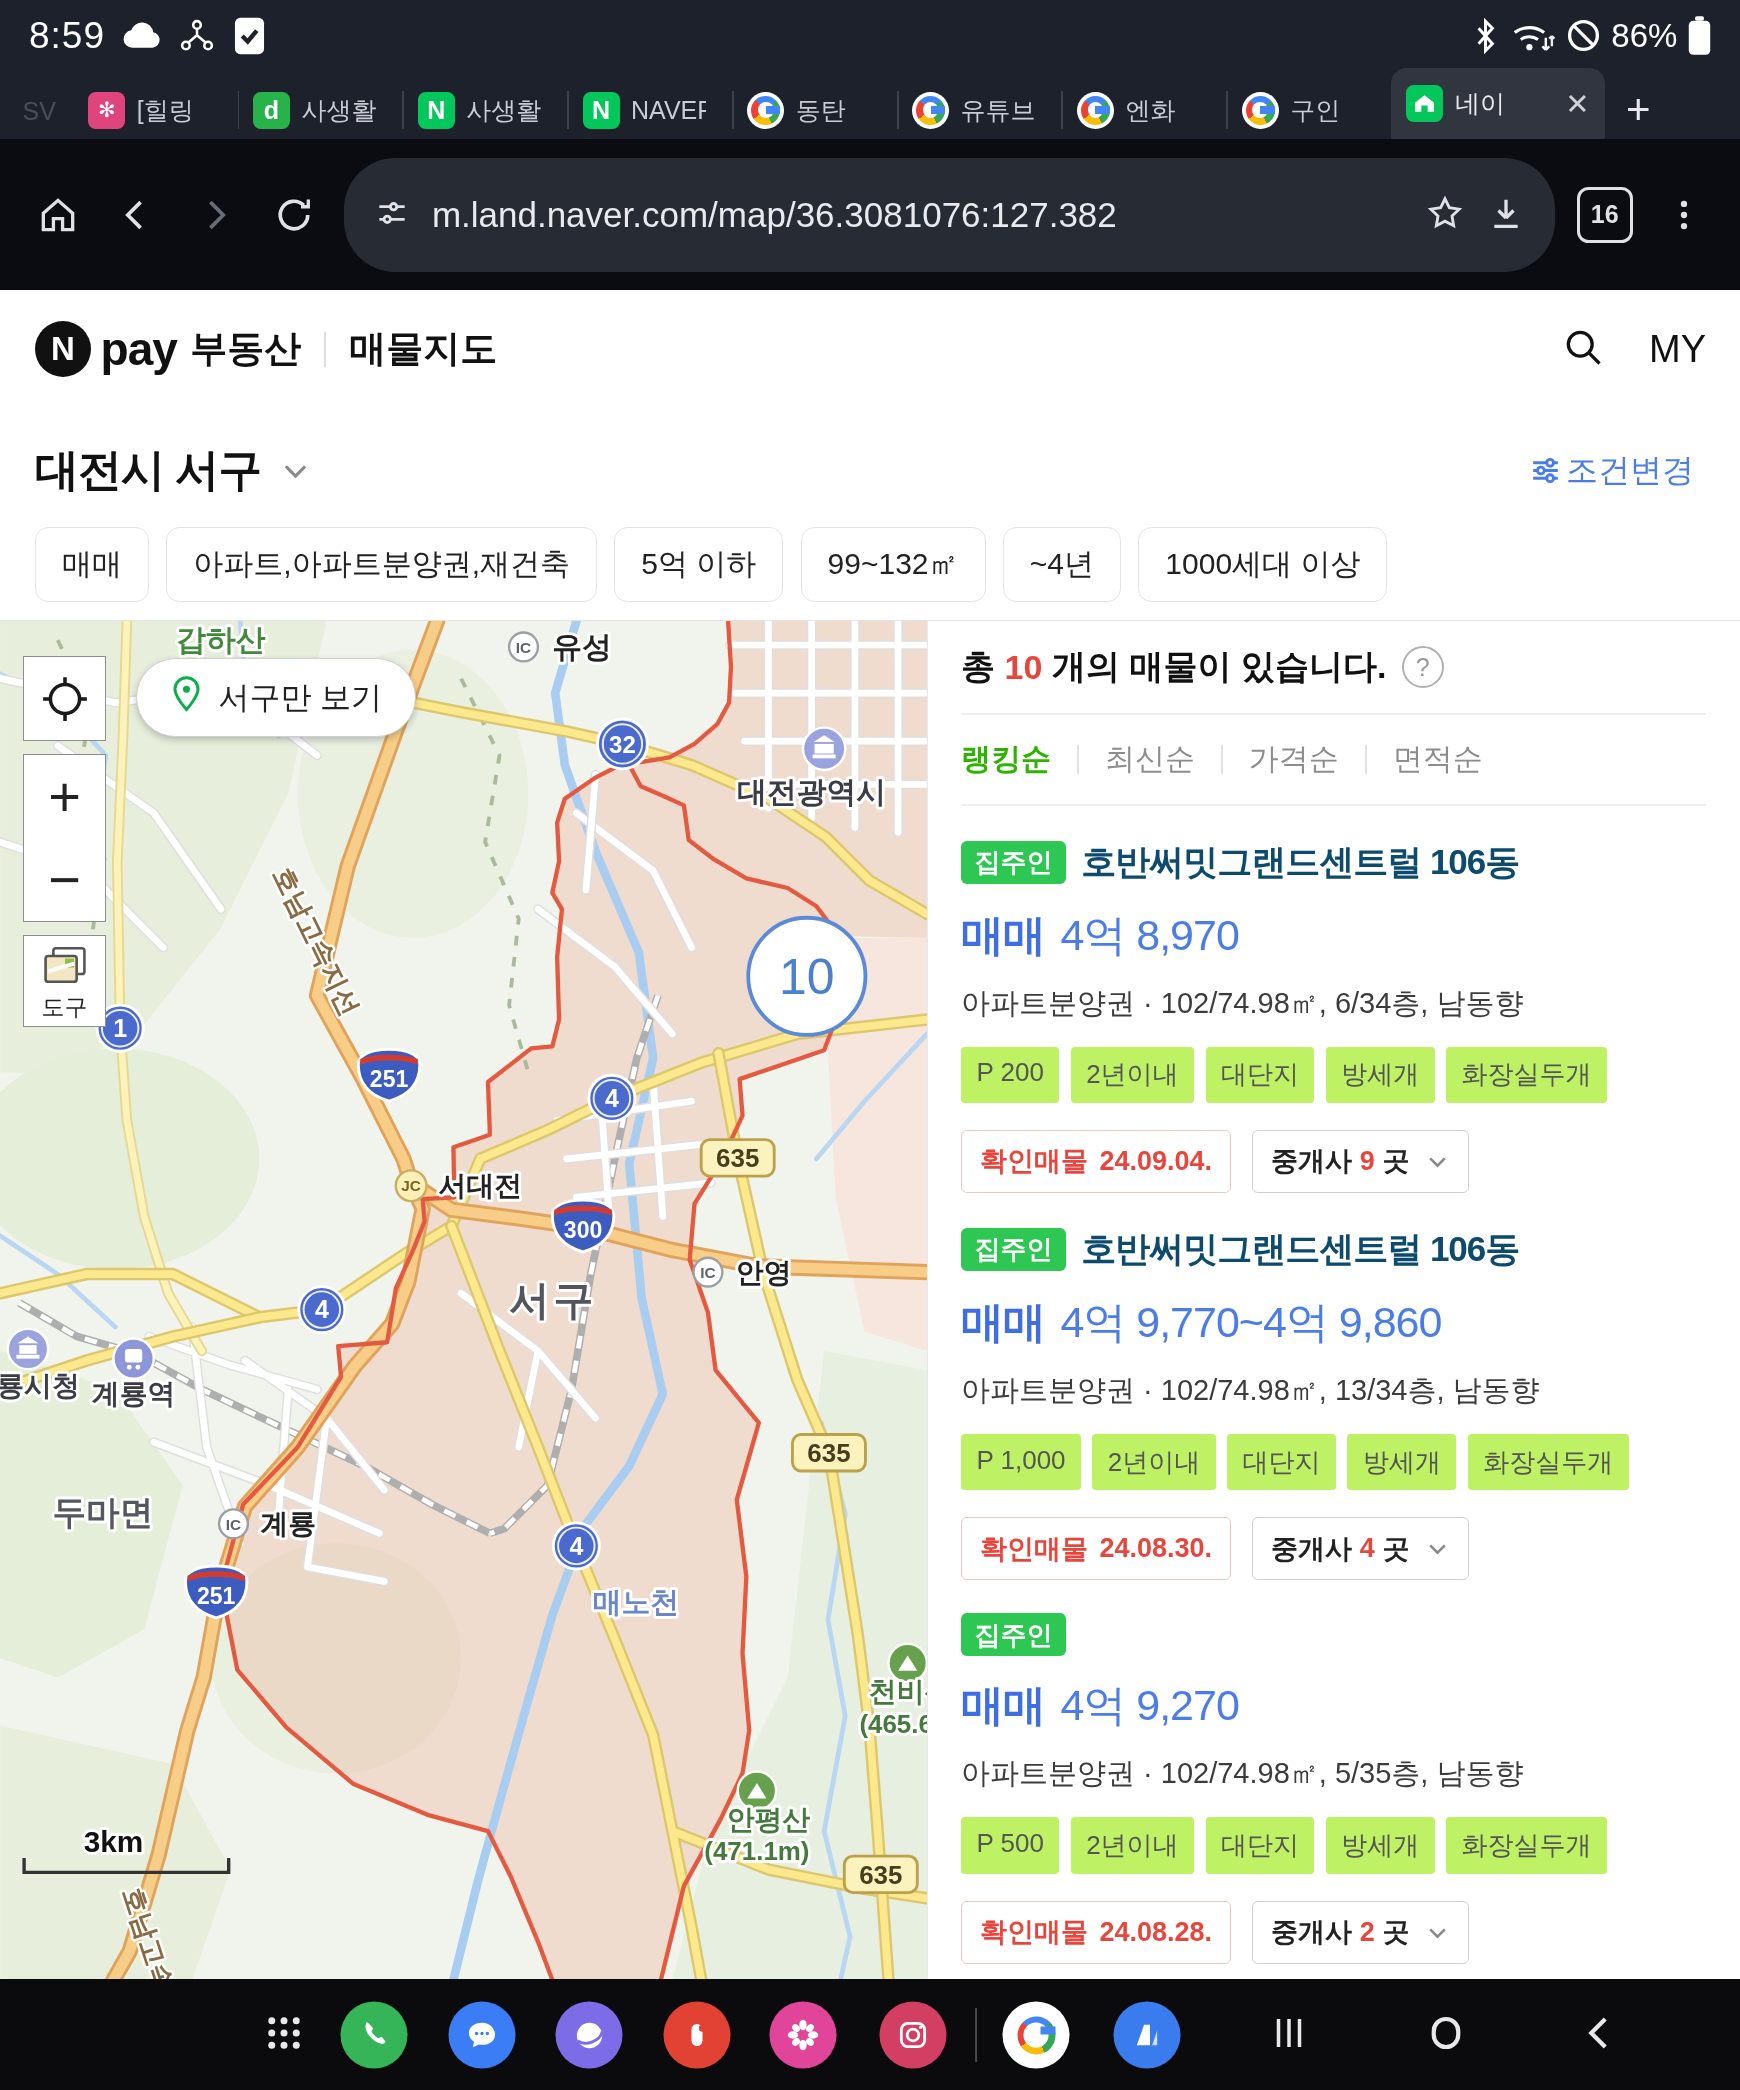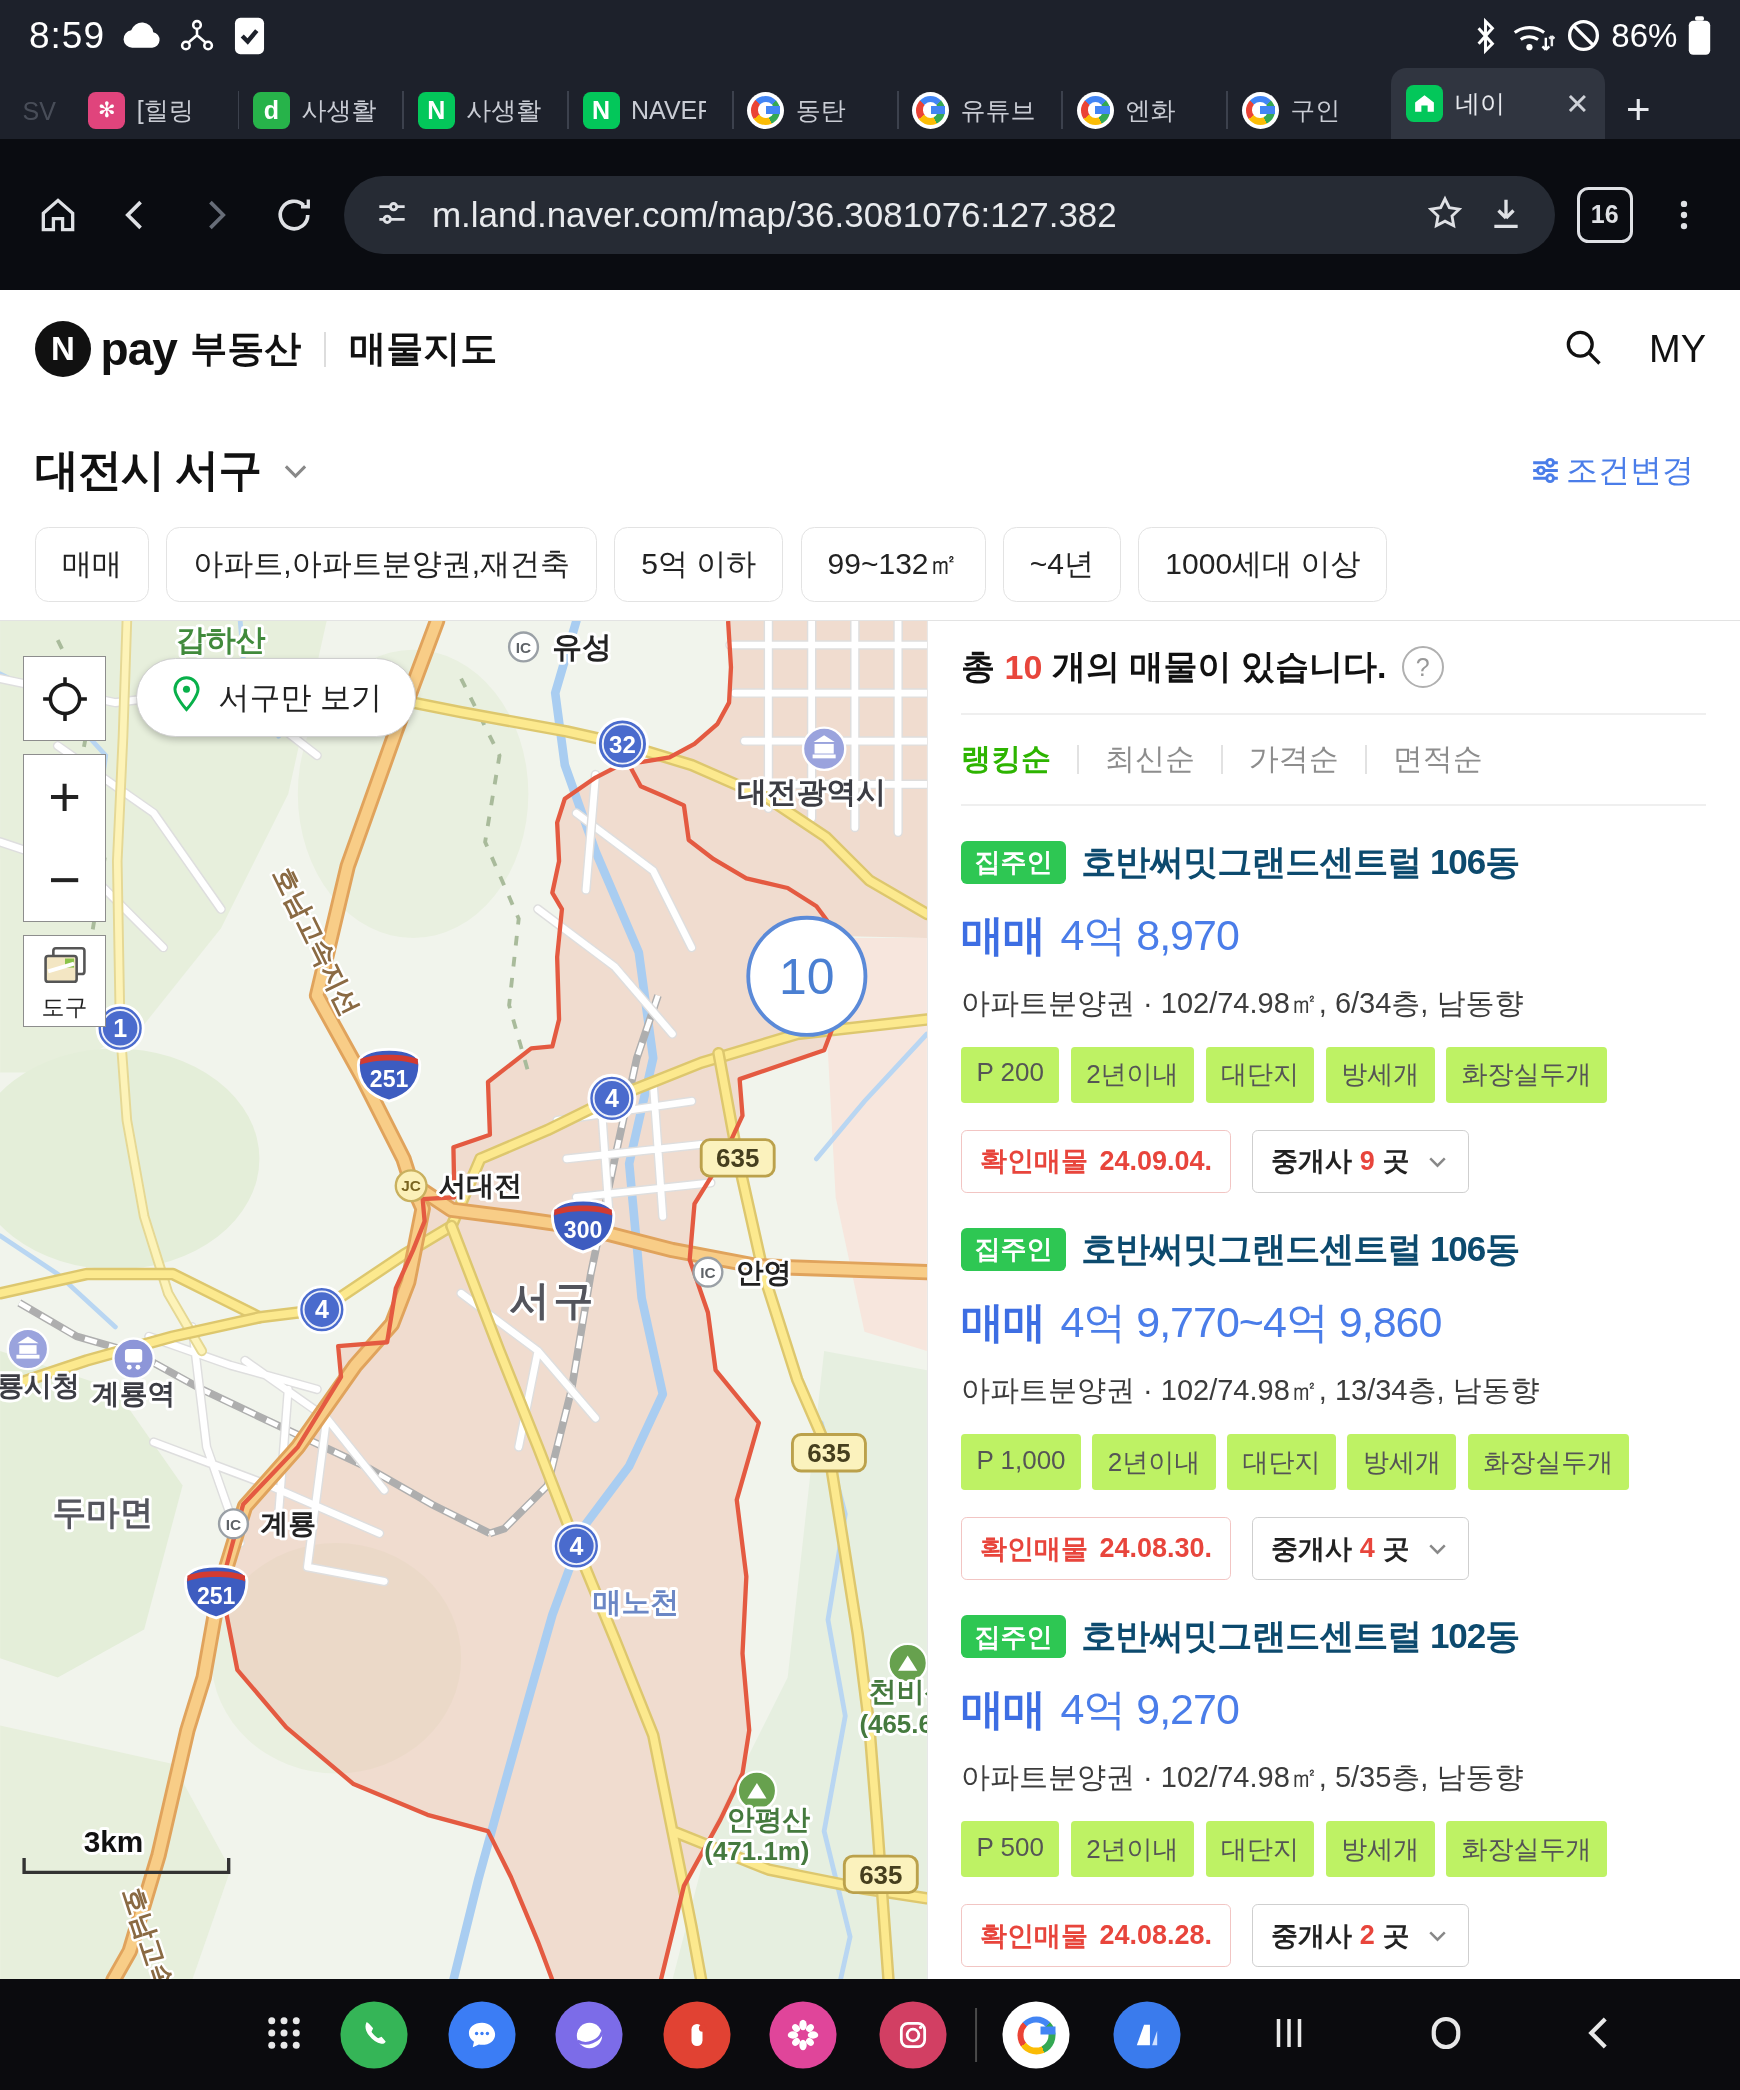--- a/index.html
+++ b/index.html
@@ -35,21 +35,21 @@
   .gglyph::after{content:"";position:absolute;right:0px;top:10.6px;width:14.4px;height:7.7px;background:#4285f4;}
   .tab-active{height:71px;background:#303540;border-radius:15.4px 15.4px 0 0;max-width:202px;min-width:183px;color:#e7e9ee;}
   .tab-active::before{display:none;}
   .tab-x{margin-left:auto;font-size:29px;color:#cfd2d8;}
   .tab-plus{width:67px;height:58px;display:flex;align-items:center;justify-content:center;color:#e7e9ee;font-size:42px;font-weight:300;}
 
   
   .toolbar{position:absolute;top:139px;left:0;right:0;height:151px;background:#0a0c11;
            display:flex;align-items:center;padding:0 21px;gap:5.8px;}
   .tb-btn{width:73px;height:73px;display:flex;align-items:center;justify-content:center;flex:0 0 auto;}
-  .urlpill{flex:1;height:78px;background:#262b34;border-radius:51px;display:flex;align-items:center;
+  .urlpill{flex:1;height:114px;background:#262b34;border-radius:51px;display:flex;align-items:center;
            padding:0 29px;gap:21px;min-width:0;margin:0 7.7px;}
   .urltext{color:#e8eaed;font-size:35px;white-space:nowrap;overflow:hidden;flex:1;}
   .tabcount{width:50px;height:50px;border:3.4px solid #dfe1e5;border-radius:11.5px;color:#dfe1e5;
             display:flex;align-items:center;justify-content:center;font-size:25px;font-weight:700;}
 
   
   .siteheader{position:absolute;top:290px;left:0;right:0;height:118px;background:#fff;
               display:flex;align-items:center;padding:0 35px;}
   .ncircle{width:56px;height:56px;border-radius:50%;background:#111;color:#fff;display:flex;align-items:center;
            justify-content:center;font-weight:800;font-size:33px;}
@@ -686,21 +686,20 @@
                   <path d="M5 9l7 7 7-7"></path>
                 </svg>
             </span>
           </span>
         </div>
       </div>
 
       <div class="listing">
         <div class="lhead">
           <span class="lbadge">집주인</span>
-          <span class="ltitle">호반써밋그랜드센트럴 102동</span>
         </div>
         <div class="lprice">
           <span class="ptype">매매</span><span class="pval">4억 9,270</span>
         </div>
         <div class="ldetails">아파트분양권 · 102/74.98㎡, 5/35층, 남동향</div>
         <div class="ltags">
           <span class="ltag">P 500</span>
             <span class="ltag">2년이내</span>
           <span class="ltag">대단지</span>
             <span class="ltag">방세개</span>

